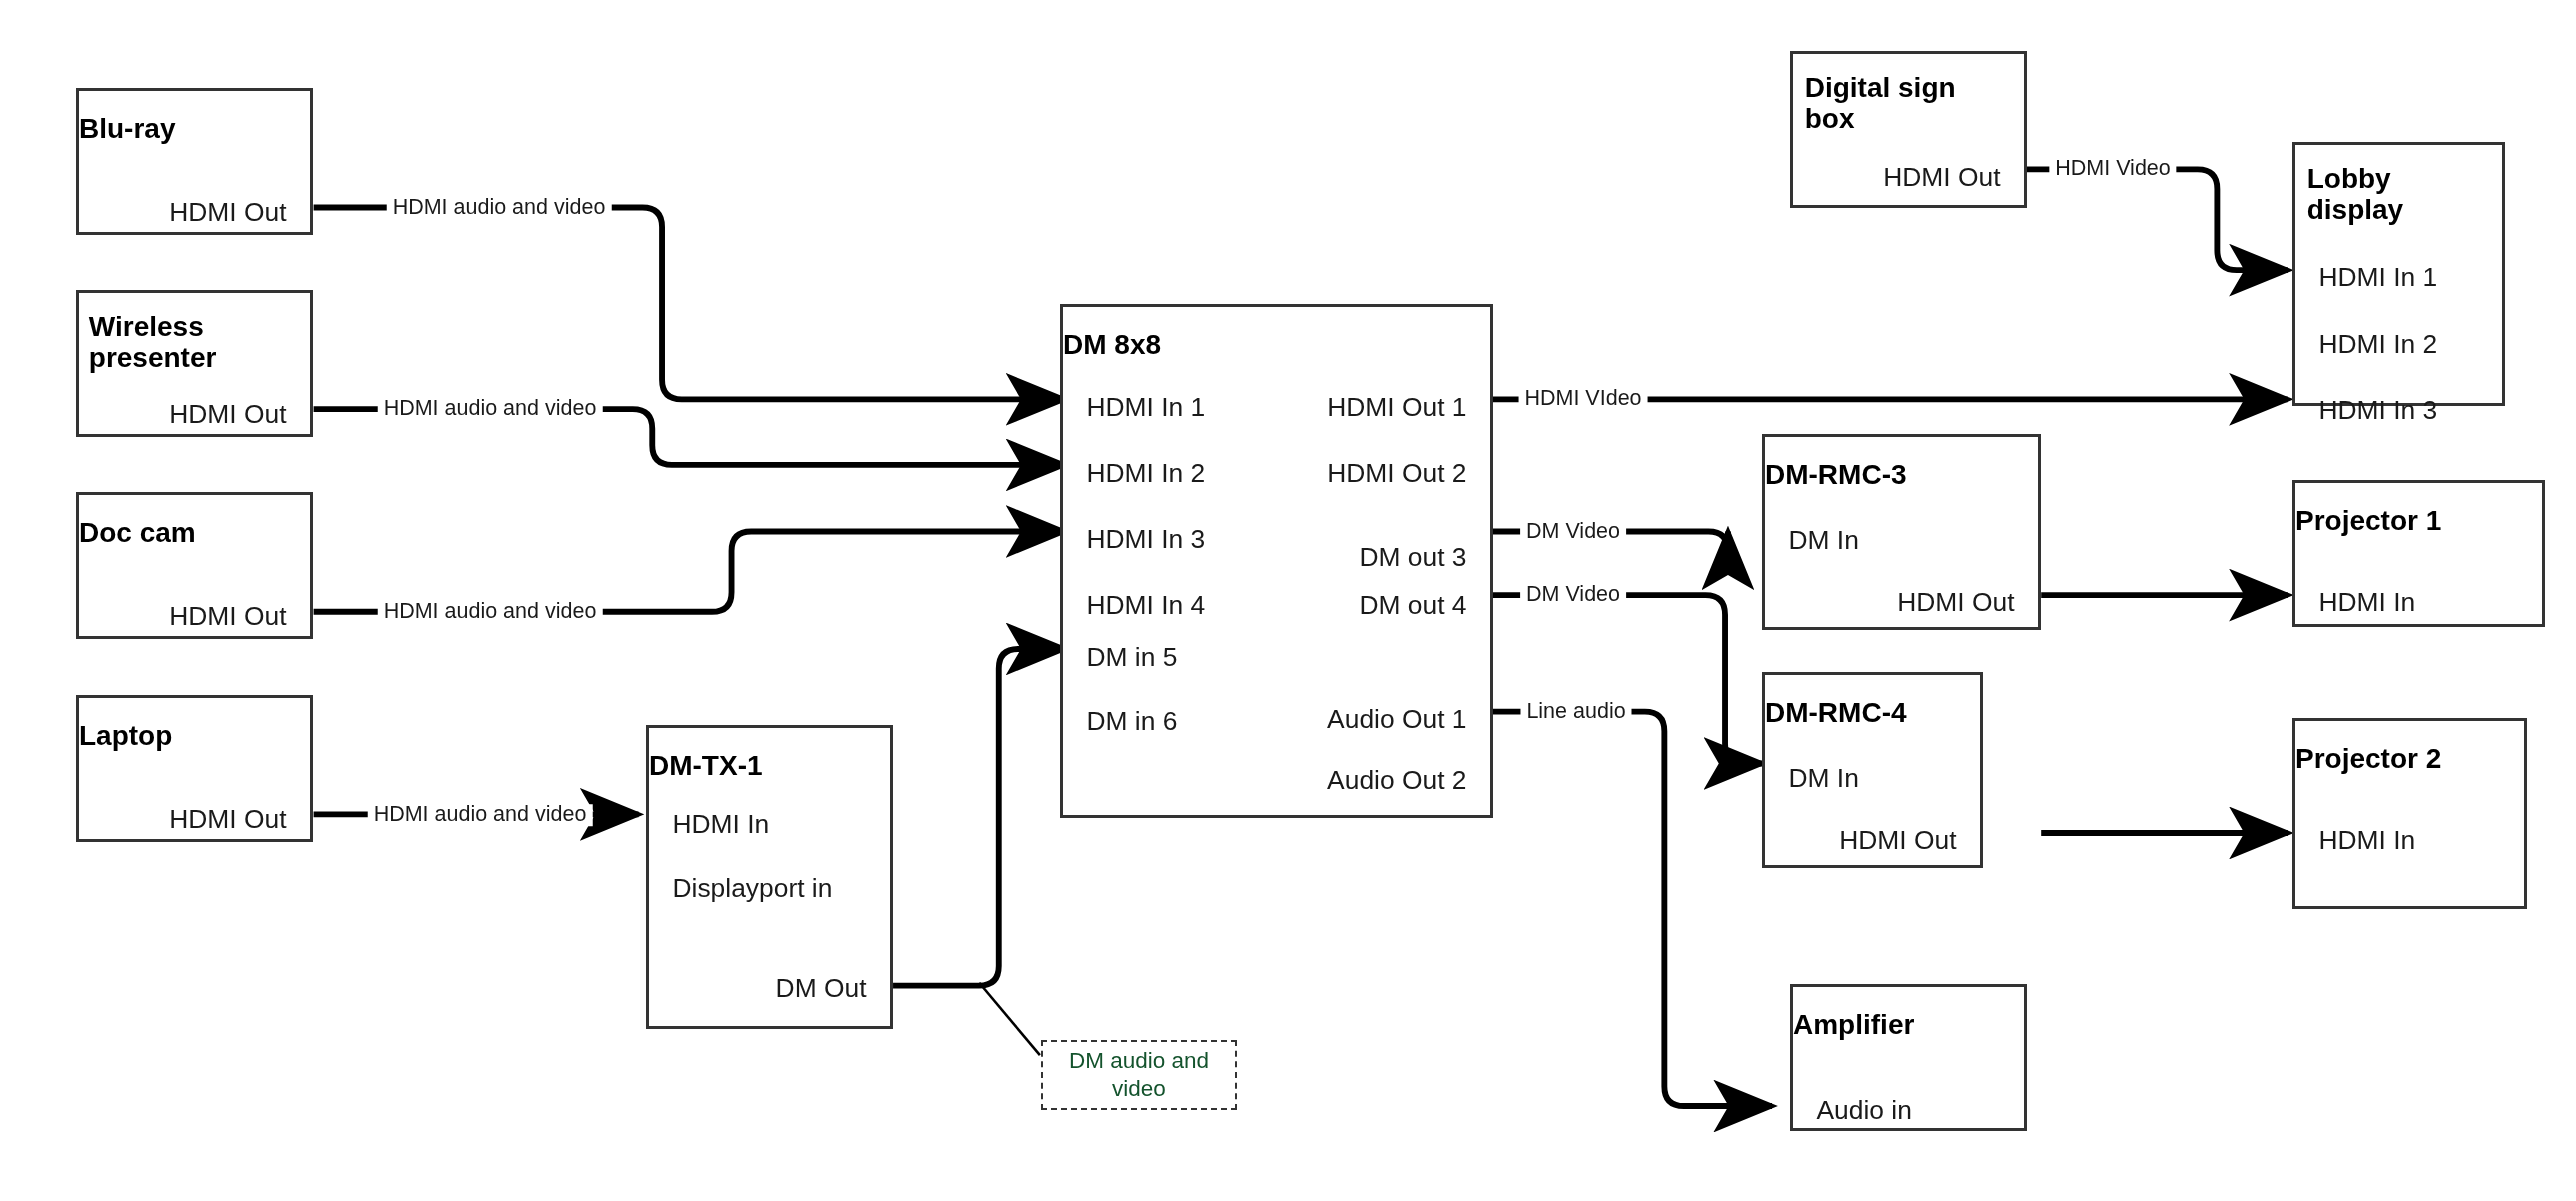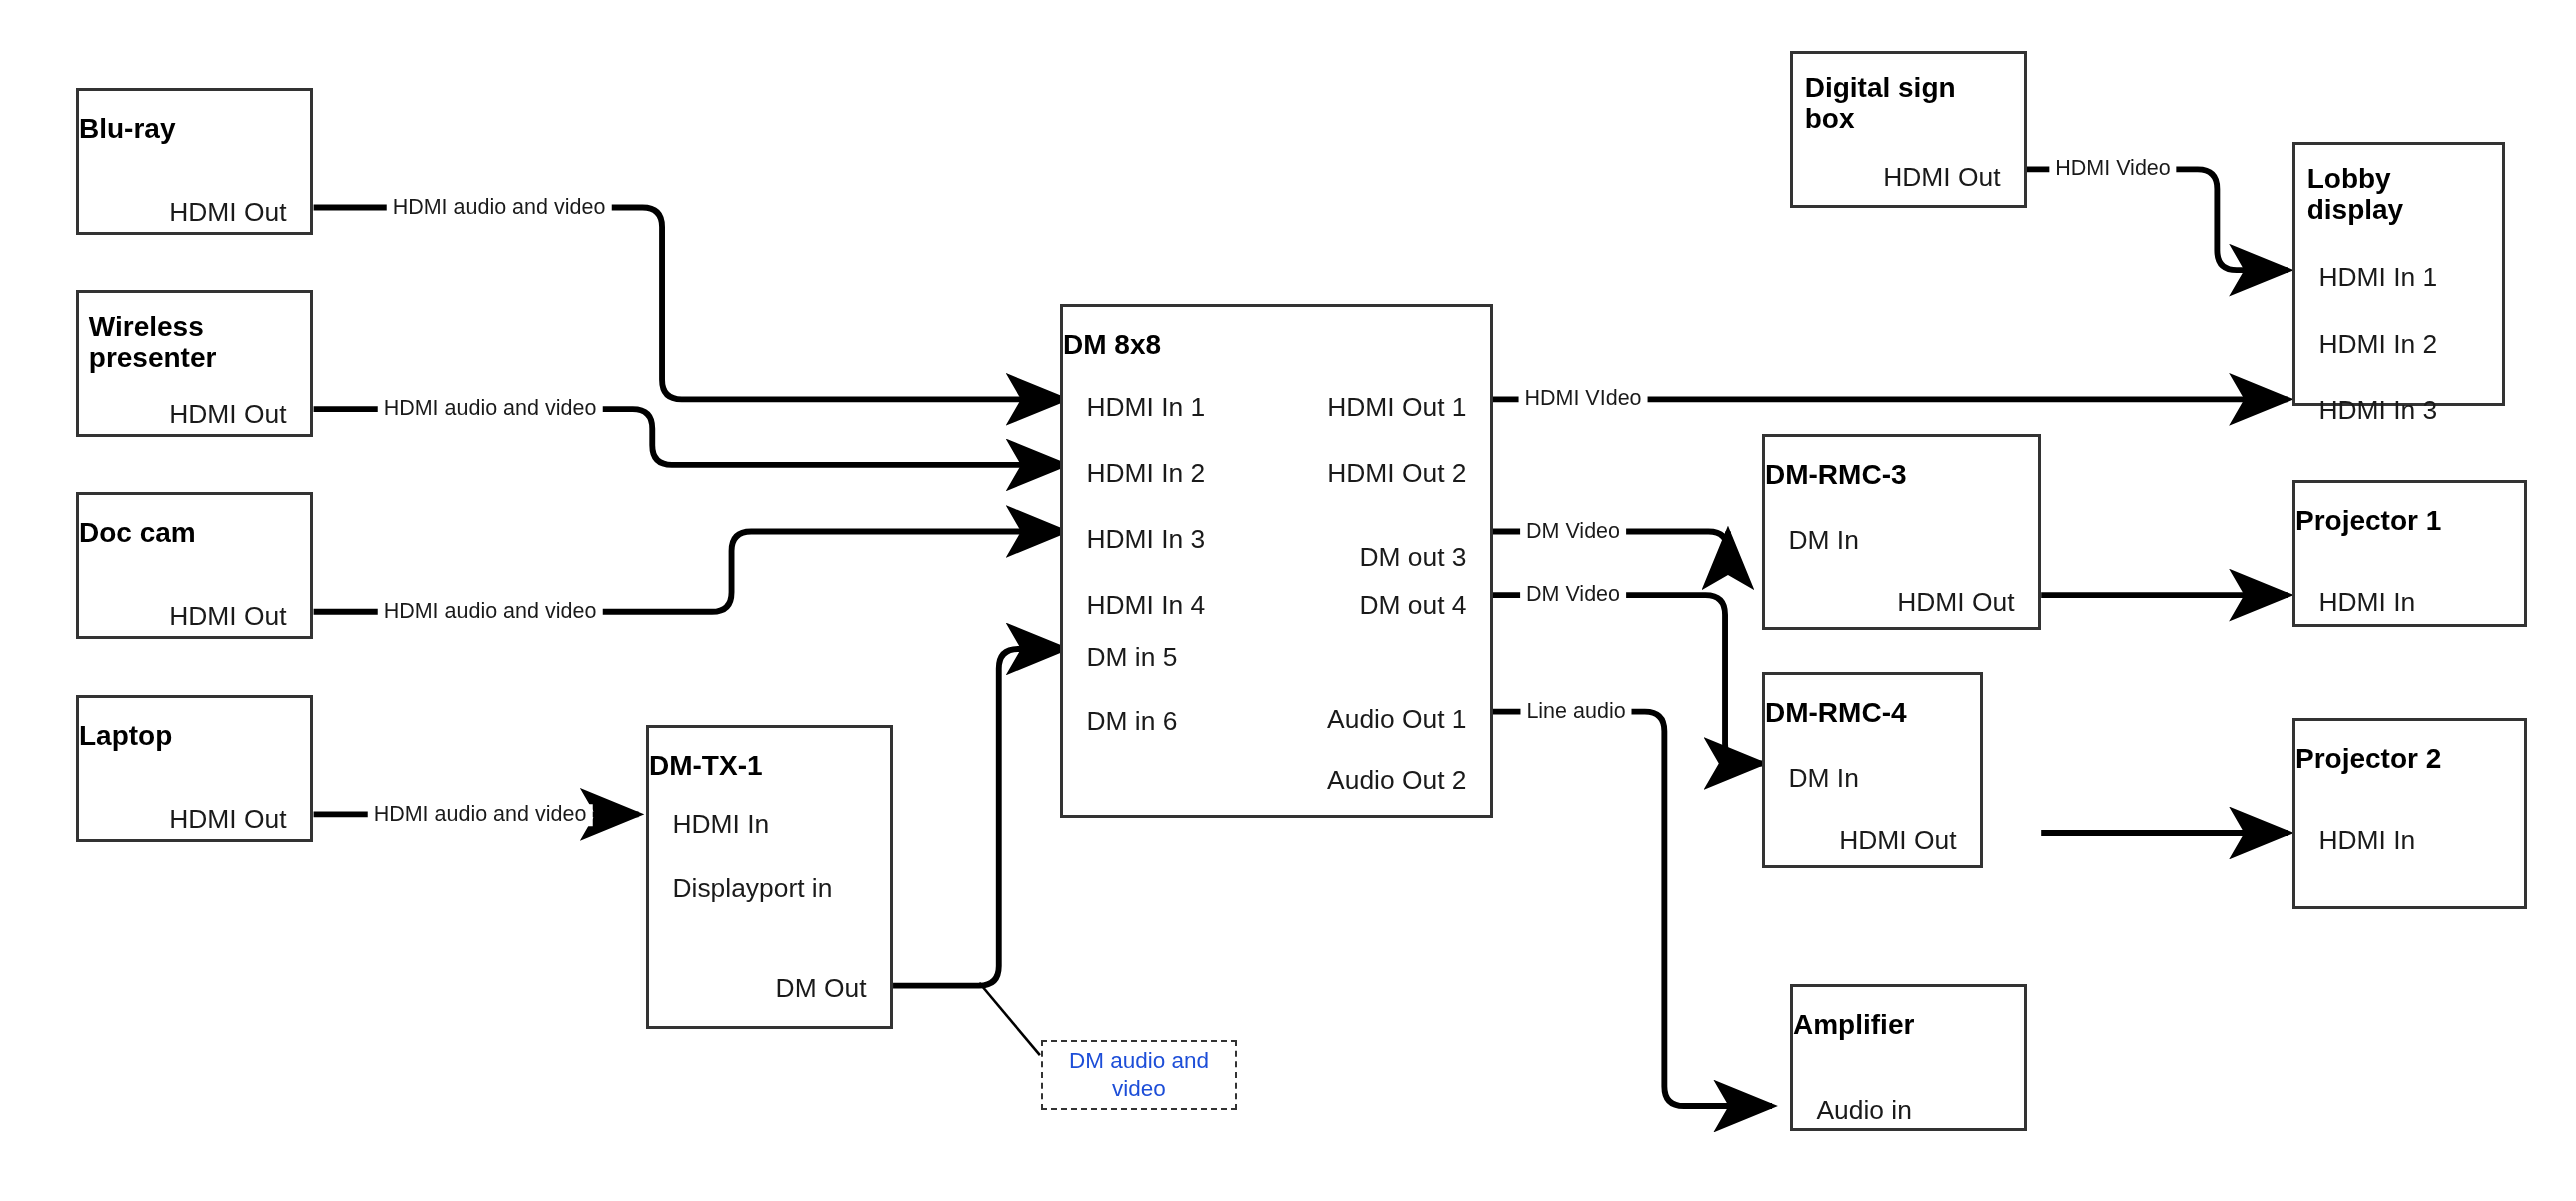--- a/index.html
+++ b/index.html
@@ -16,21 +16,21 @@
   .port{position:absolute;font-size:26.4px;color:#1a1a1a;white-space:nowrap;line-height:1;}
   .port.left{left:23.5px;text-align:left;}
   .port.right{right:23.5px;text-align:right;}
 
   .edge-label{
     position:absolute;font-size:21.5px;color:#1a1a1a;white-space:nowrap;
     background:#fff;padding:0 5.9px;transform:translate(-50%,-50%);line-height:1;
   }
   .callout{
     position:absolute;box-sizing:border-box;border:2px dashed #333;background:#fff;
-    font-size:22.5px;color:#1d4ed8;text-align:center;line-height:1.25;
+    font-size:22.5px;color:#14532d;text-align:center;line-height:1.25;
     display:flex;align-items:center;justify-content:center;padding:3.9px 7.8px;
   }
 </style>
 </head>
 <body>
 
 <div id="stage">
 
   <svg id="wires" viewBox="0 0 2631 1227" xmlns="http://www.w3.org/2000/svg">
     <defs>
@@ -128,21 +128,21 @@
     <div class="port left" style="top:90px;">DM In</div>
     <div class="port right" style="top:152px;">HDMI Out</div>
   </div>
 
   <div class="node" style="left:1762px;top:672px;width:221px;height:196px;padding-left:27px;">
     <div class="title" style="top:21.5px;">DM-RMC-4</div>
     <div class="port left" style="top:90px;">DM In</div>
     <div class="port right" style="top:152px;">HDMI Out</div>
   </div>
 
-  <div class="node" style="left:2292px;top:480px;width:235px;height:147px;">
+  <div class="node" style="left:2292px;top:480px;width:253px;height:147px;">
     <div class="title" style="top:21.5px;">Projector 1</div>
     <div class="port left" style="top:106px;">HDMI In</div>
   </div>
 
   <div class="node" style="left:2292px;top:718px;width:235px;height:191px;">
     <div class="title" style="top:21.5px;">Projector 2</div>
     <div class="port left" style="top:106px;">HDMI In</div>
   </div>
 
   <div class="node" style="left:1790px;top:984px;width:237px;height:147px;">

